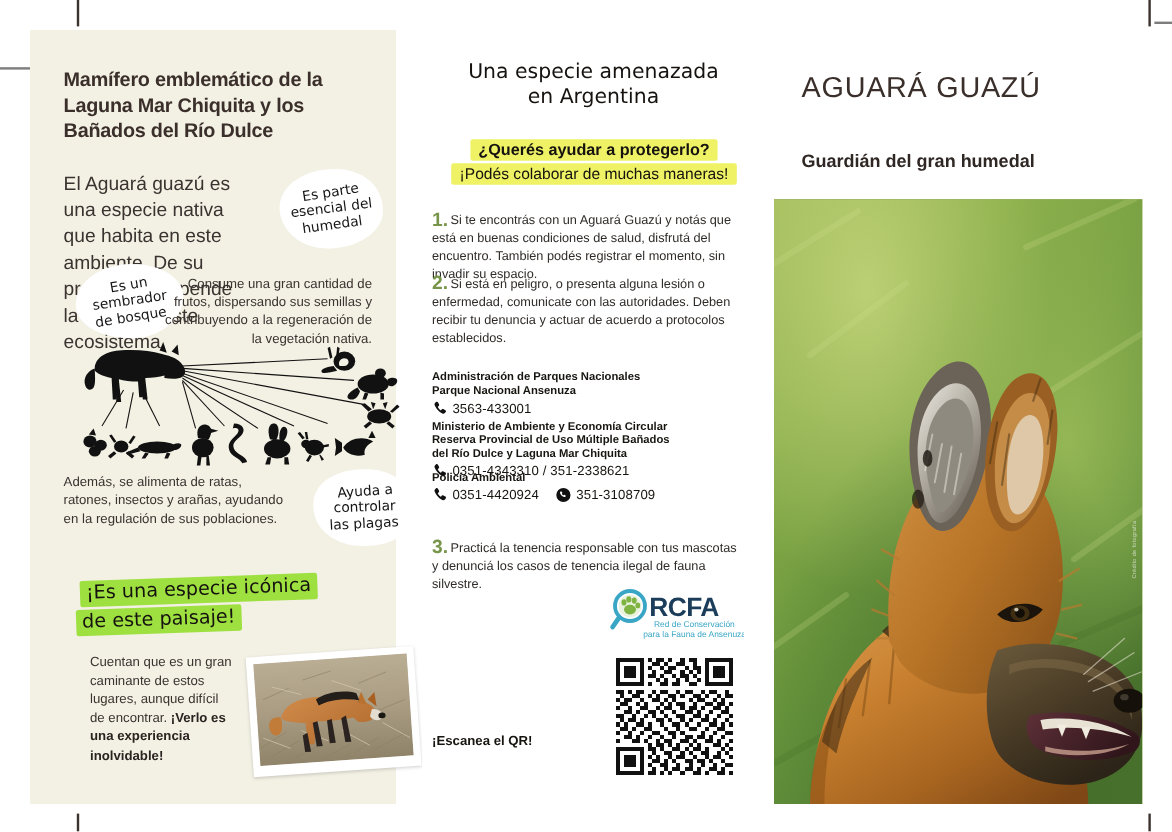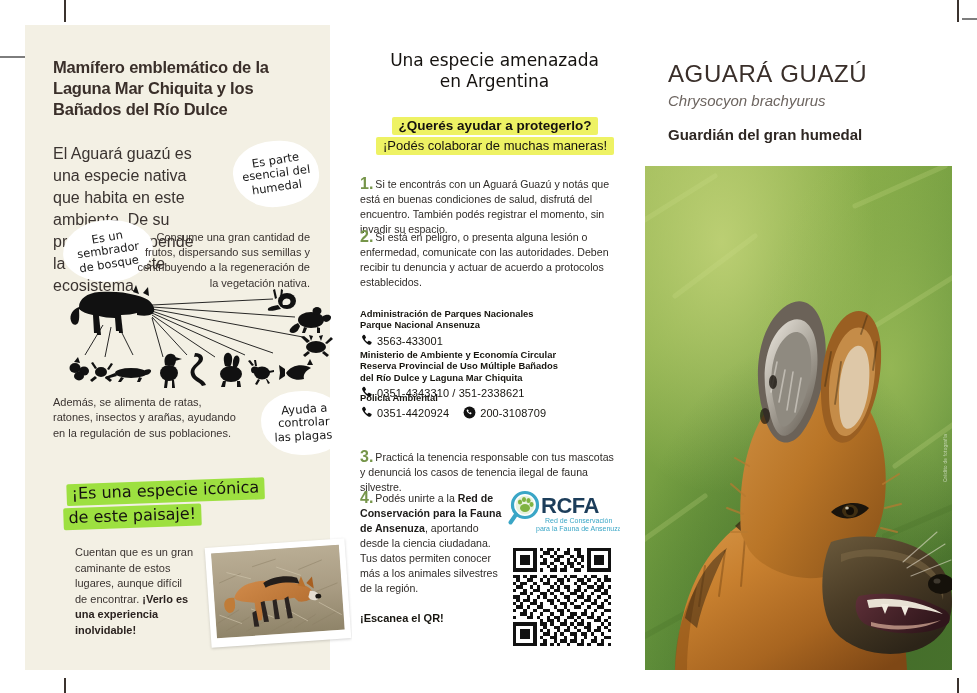--- a/index.html
+++ b/index.html
@@ -444,27 +444,26 @@
     <div class="org">Policía Ambiental</div>
     <div class="tel">
       <svg class="ico-phone" viewBox="0 0 16 16">
           <path fill="#111" d="M4.2 1.2c.6-.5 1.5-.3 1.9.4l1.1 2c.3.6.2 1.3-.3 1.7l-.7.6c-.2.2-.3.5-.1.8.5 1 1.4 2.1 2.5 2.9.3.2.6.1.8-.1l.6-.7c.4-.5 1.1-.6 1.7-.3l2 1.1c.7.4.9 1.3.4 1.9l-.9 1.1c-.5.6-1.3.9-2 .7C8.6 12.6 4 8.3 2.6 4.1c-.2-.7 0-1.5.6-2z"></path>
         </svg>
       <span class="num">0351-4420924</span>
       <svg class="ico-wa wa-gap" viewBox="0 0 16 16">
           <circle cx="8" cy="8" r="7.3" fill="#111"></circle>
           <path fill="#fff" d="M5.4 4.4c.3-.2.7-.1.9.2l.6 1c.1.2.1.5-.1.7l-.3.3c-.1.1-.1.3 0 .4.3.5.8 1 1.3 1.3.1.1.3.1.4 0l.3-.4c.2-.2.5-.3.7-.1l1 .6c.3.2.4.6.2.9l-.4.5c-.3.3-.7.4-1.1.3-2-.6-4-2.6-4.4-4.5-.1-.4 0-.8.3-1z"></path>
         </svg>
-      <span class="num">200-3108709</span>
+      <span class="num">351-3108709</span>
     </div>
   </div>
 
   <div class="step" id="step3"><span class="n">3.</span><span>Practicá la tenencia responsable con tus mascotas y denunciá los casos de tenencia ilegal de fauna silvestre.</span></div>
 
-  <div class="step" id="step4"><span class="n">4.</span><span>Podés unirte a la </span><b>Red de Conservación para la Fauna de Ansenuza</b><span>, aportando desde la ciencia ciudadana. Tus datos permiten conocer más a los animales silvestres de la región.</span></div>
 
   <div id="escanea">¡Escanea el QR!</div>
 
   <svg id="rcfa" viewBox="0 0 112 46">
     <g>
       <circle cx="17" cy="16" r="12.5" fill="none" stroke="#3aa6c6" stroke-width="3.2"></circle>
       <circle cx="17" cy="16" r="9.4" fill="#e8f2df"></circle>
       <path d="M8 25.5 L2.5 33.5" stroke="#3aa6c6" stroke-width="4" stroke-linecap="round"></path>
       <g fill="#7fb342">
         <ellipse cx="17" cy="19" rx="5" ry="4"></ellipse>
@@ -709,21 +708,20 @@
       <rect x="19" y="28" width="2" height="1"></rect>
         <rect x="22" y="28" width="1" height="1"></rect>
         <rect x="25" y="28" width="2" height="1"></rect>
         <rect x="28" y="28" width="1" height="1"></rect>
     </g>
   </svg>
 
   <div id="panel-right"></div>
 
   <div id="r-title">AGUARÁ GUAZÚ</div>
-  <div id="r-sci">Chrysocyon brachyurus</div>
   <div id="r-sub">Guardián del gran humedal</div>
 
   <div id="photo-main">
     <svg viewBox="0 0 307 504" width="100%" height="100%" preserveAspectRatio="xMidYMid slice">
       <defs>
         <linearGradient id="bg" x1="0" y1="0" x2="0.6" y2="1">
           <stop offset="0" stop-color="#9bb855"></stop>
           <stop offset="0.28" stop-color="#8aae4a"></stop>
           <stop offset="0.55" stop-color="#6f9a3f"></stop>
           <stop offset="0.8" stop-color="#5a8a38"></stop>

